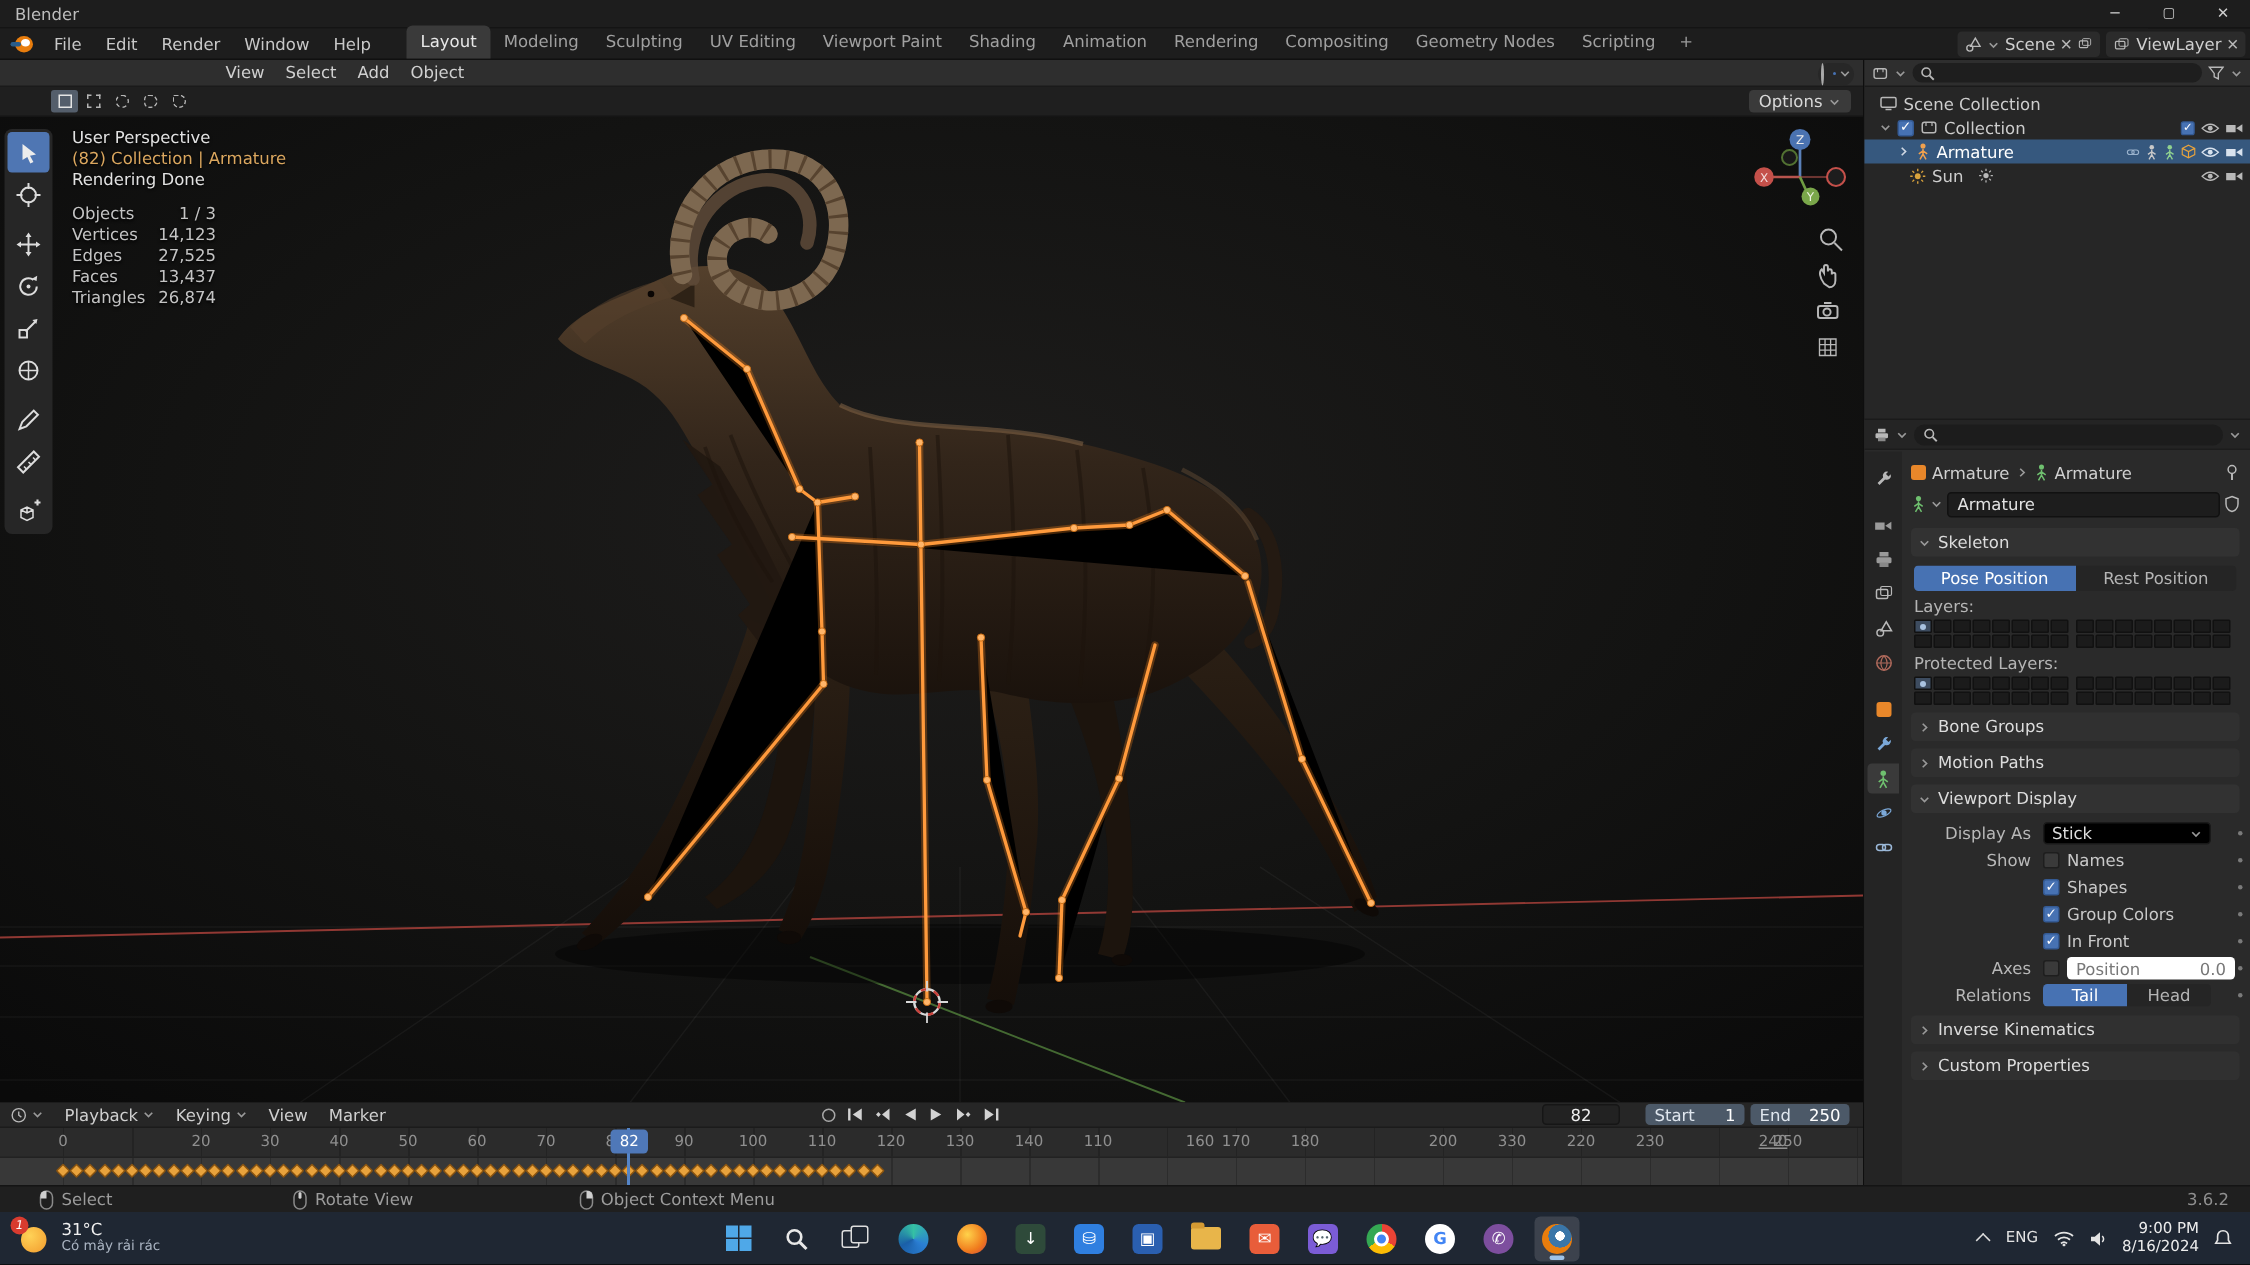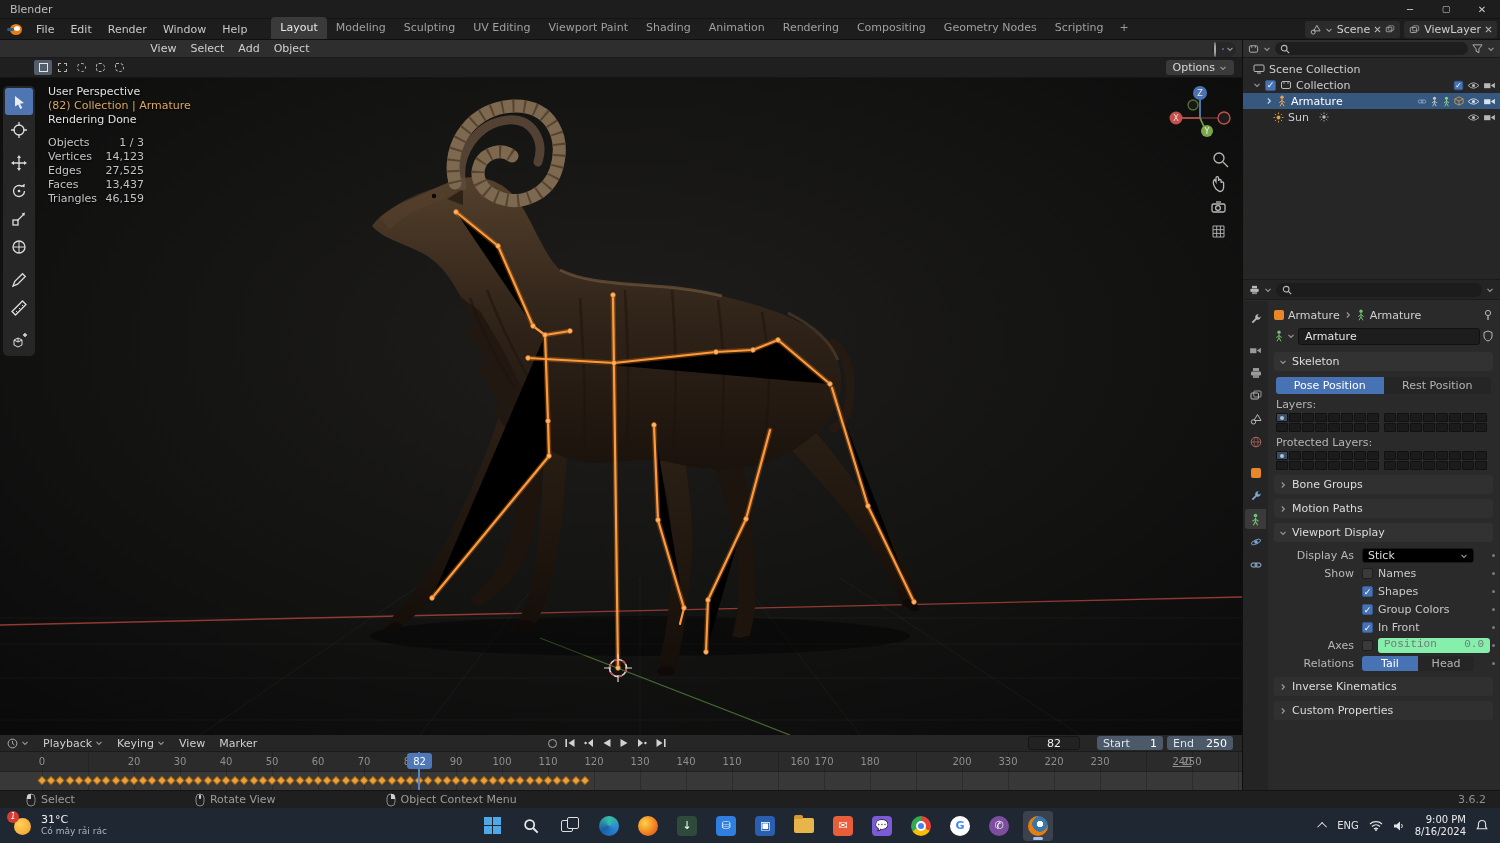--- a/index.html
+++ b/index.html
@@ -96,21 +96,21 @@
 .lcell.active{background:#3d4c60;}
 .lcell.active::after{content:"";position:absolute;left:3px;top:1.5px;width:4px;height:4px;border-radius:50%;background:#a9c2e0;}
 .prow{display:flex;align-items:center;height:17px;margin:1px 0;position:relative;}
 .plabel{width:88px;text-align:right;color:#b8b8b8;padding-right:8px;}
 .pctl{flex:1;display:flex;align-items:center;gap:5px;}
 .drop{width:112px;height:15px;background:#000000;border:1px solid #191919;border-radius:3px;display:flex;align-items:center;padding:0 5px;color:#dedede;}
 .drop .chev{margin-left:auto;}
 .cb{width:11px;height:11px;border-radius:2px;background:#3a3a3a;border:1px solid #1e1e1e;display:inline-flex;align-items:center;justify-content:center;color:transparent;font-size:9px;}
 .cb.on{background:#4772b3;border-color:#345a94;color:#fff;}
 .cblbl{color:#c9c9c9;}
-.slider{width:112px;height:15px;background:#86efac;border-radius:3px;display:flex;align-items:flex-start;padding:0 6px;color:#787878;font-family:Liberation Mono, monospace;}
+.slider{width:112px;height:15px;background:#ffffff;border-radius:3px;display:flex;align-items:flex-end;padding:0 6px;color:#787878;}
 .slider b{font-weight:normal;margin-left:auto;}
 .segmini{display:flex;width:112px;height:15px;border-radius:3px;overflow:hidden;}
 .animdot{position:absolute;right:-2px;top:7px;width:3px;height:3px;border-radius:50%;background:#7a7a7a;}
 
 .timeline{position:absolute;left:0;top:735px;width:1242px;height:55px;background:#262626;}
 .tl-header{height:17px;display:flex;align-items:center;border-bottom:1px solid #1b1b1b;position:relative;}
 .tl-menu{padding:0 7px;color:#cfcfcf;display:flex;align-items:center;gap:3px;}
 .tl-center{position:absolute;left:548px;display:flex;align-items:center;gap:7px;}
 .autokey{width:9px;height:9px;border:1.4px solid #a8a8a8;border-radius:50%;}
 .pbtn{color:#d2d2d2;}
@@ -713,21 +713,21 @@
       <div class="stat">
           <span>Edges</span>
           <b>27,525</b>
         </div>
       <div class="stat">
           <span>Faces</span>
           <b>13,437</b>
         </div>
       <div class="stat">
           <span>Triangles</span>
-          <b>46,159</b>
+          <b>26,874</b>
         </div>
     </div>
   </div>
 
   <div class="right-panel">
 
     <div class="o-header">
       <svg class="ico" width="11" height="10">
           <use href="#i-box"></use>
         </svg>

